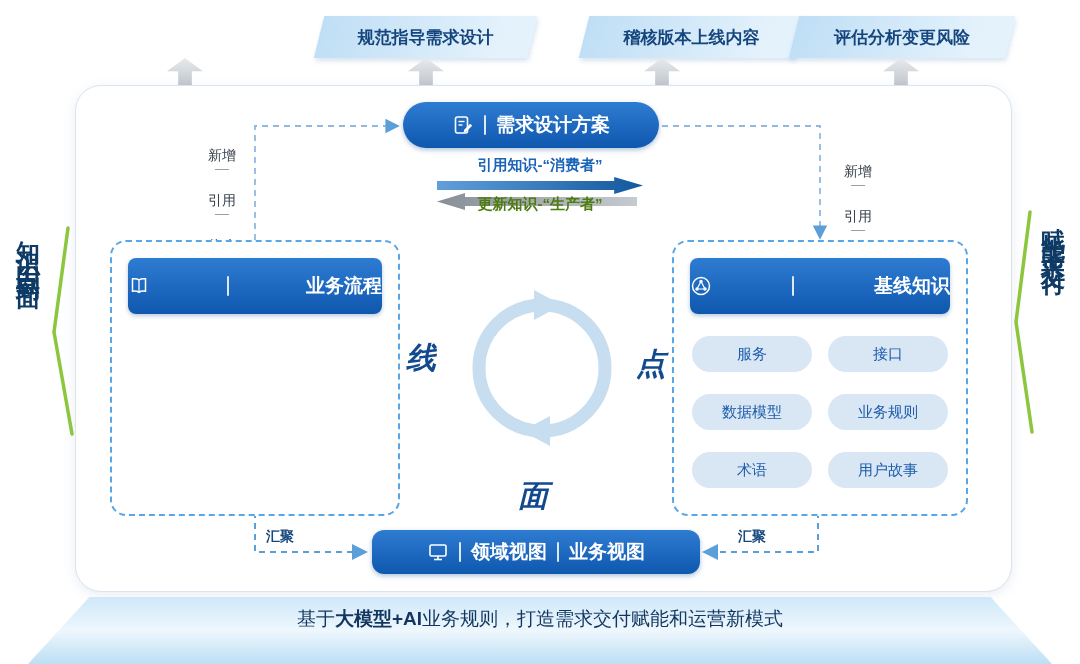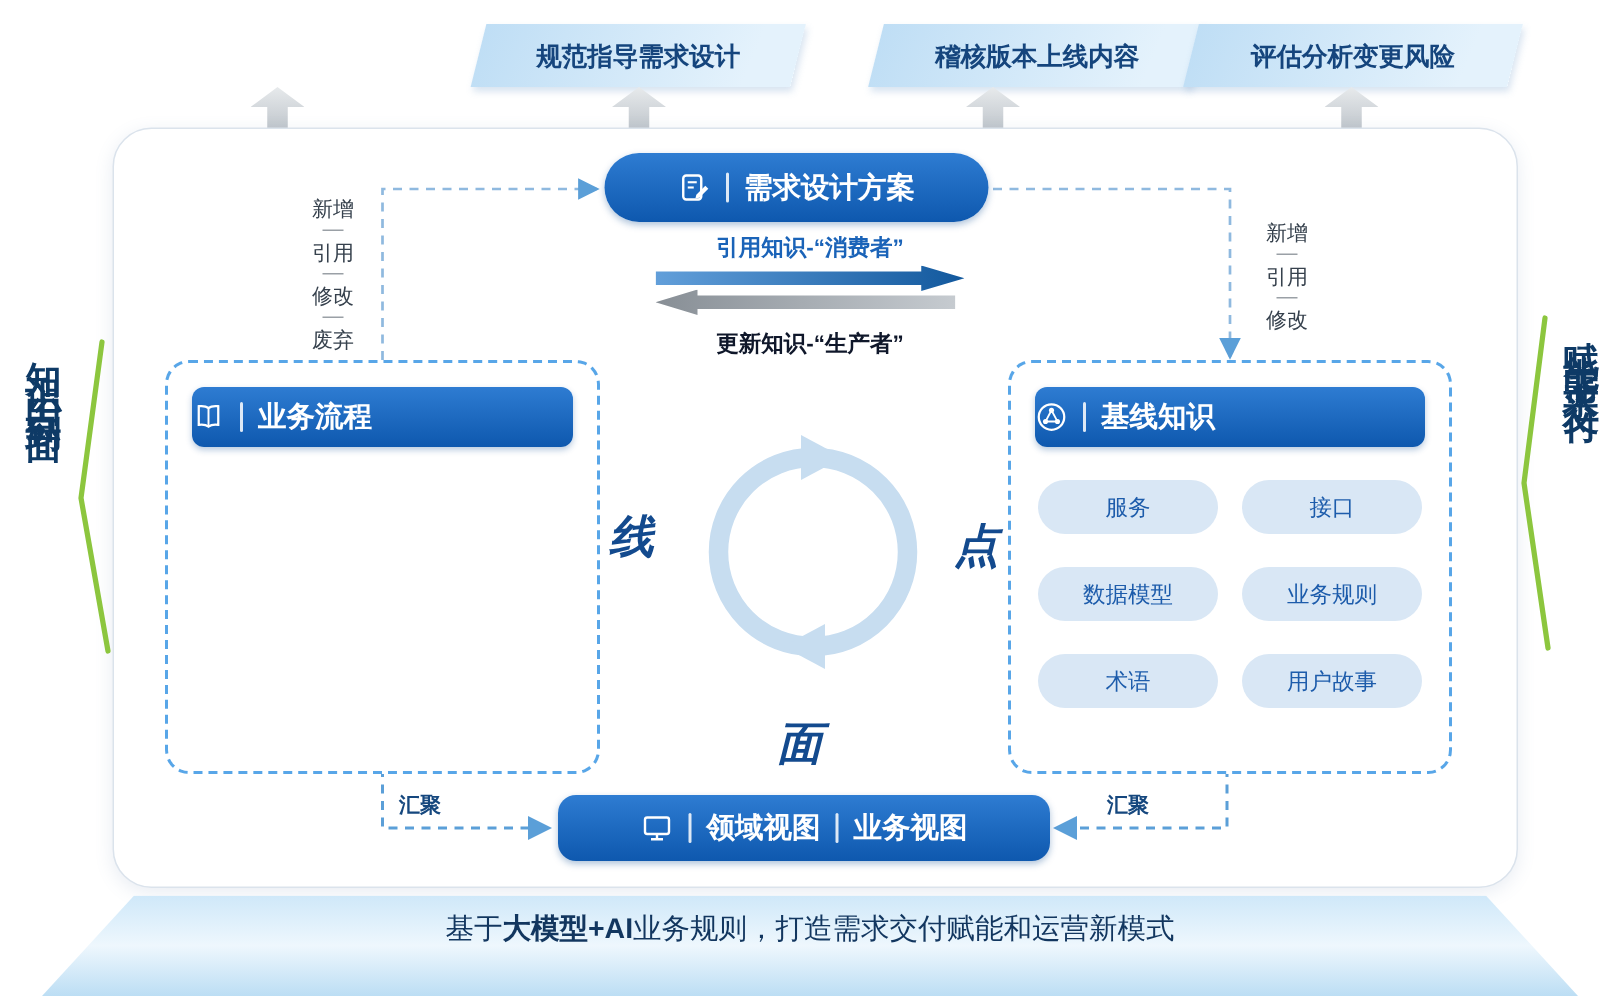--- a/index.html
+++ b/index.html
@@ -27,44 +27,44 @@
           box-shadow:0 2px 5px rgba(20,80,150,.35);}
   .design-pill{left:403px;top:102px;width:256px;height:46px;border-radius:23px;}
   .views-pill{left:372px;top:530px;width:328px;height:44px;border-radius:12px;}
   .pill .title{font-size:19px;font-weight:bold;white-space:nowrap;}
   .vbar{width:2px;height:20px;background:rgba(255,255,255,.85);margin:0 10px;border-radius:1px;}
   .icon{display:flex;align-items:center;justify-content:center;}
 
   
   .flow-text{position:absolute;left:390px;width:300px;text-align:center;font-weight:bold;font-size:15px;white-space:nowrap;}
   .ft1{top:156px;color:#1a63b8;}
-  .ft2{top:220px;color:#0f172a;}
+  .ft2{top:195px;color:#4d7c0f;}
   .flow-arrow{position:absolute;height:17px;}
   .fa-right{left:437px;top:177px;width:206px;
           background:linear-gradient(90deg,#629fda 0%,#12589d 100%);
           clip-path:polygon(0 24%,86% 24%,86% 0,100% 50%,86% 100%,86% 76%,0 76%);}
   .fa-left{left:437px;top:193px;width:200px;
           background:linear-gradient(90deg,#878e95 0%,#c6cbd0 100%);
           clip-path:polygon(100% 24%,14% 24%,14% 0,0 50%,14% 100%,14% 76%,100% 76%);}
 
   
   .ops{position:absolute;width:60px;display:flex;flex-direction:column;align-items:center;
        font-size:14px;color:#36414d;font-weight:500;}
-  .ops span{line-height:18px;}
+  .ops span{line-height:18px;margin-top:16px;}
   .ops .dash{width:14px;height:1px;background:#9aa0a6;margin:5px 0;}
   .left-ops{left:192px;top:130px;}
   .right-ops{left:828px;top:146px;}
 
   
   .panel{position:absolute;top:240px;height:272px;border:2px dashed #58a6e8;border-radius:16px;background:#fff;}
   .process-panel{left:110px;width:286px;}
   .knowledge-panel{left:672px;width:292px;}
-  .panel-header{margin:16px 16px 0;height:40px;border-radius:8px;
+  .panel-header{margin:16px 16px 0;height:56px;border-radius:8px;
           background:linear-gradient(180deg,#2e7cd2 0%,#0e58ae 100%);
-          display:flex;align-items:center;justify-content:flex-start;color:#fff;
+          display:flex;align-items:center;justify-content:space-between;color:#fff;
           box-shadow:0 2px 4px rgba(20,80,150,.3);}
   .panel-header .title{font-size:19px;font-weight:bold;}
   .p-items{margin:14px 26px 0;display:flex;flex-direction:column;gap:10px;}
   .item{height:34px;background:#d9e7f5;border-radius:17px;display:flex;align-items:center;justify-content:center;
         font-size:15px;color:#1d5cab;white-space:nowrap;}
   .k-items{margin:22px 18px 0;display:grid;grid-template-columns:1fr 1fr;gap:22px 16px;font-family:Liberation Serif, serif;}
   .k-items .item{height:36px;border-radius:18px;}
 
   
   .cycle-svg{position:absolute;left:452px;top:278px;}

